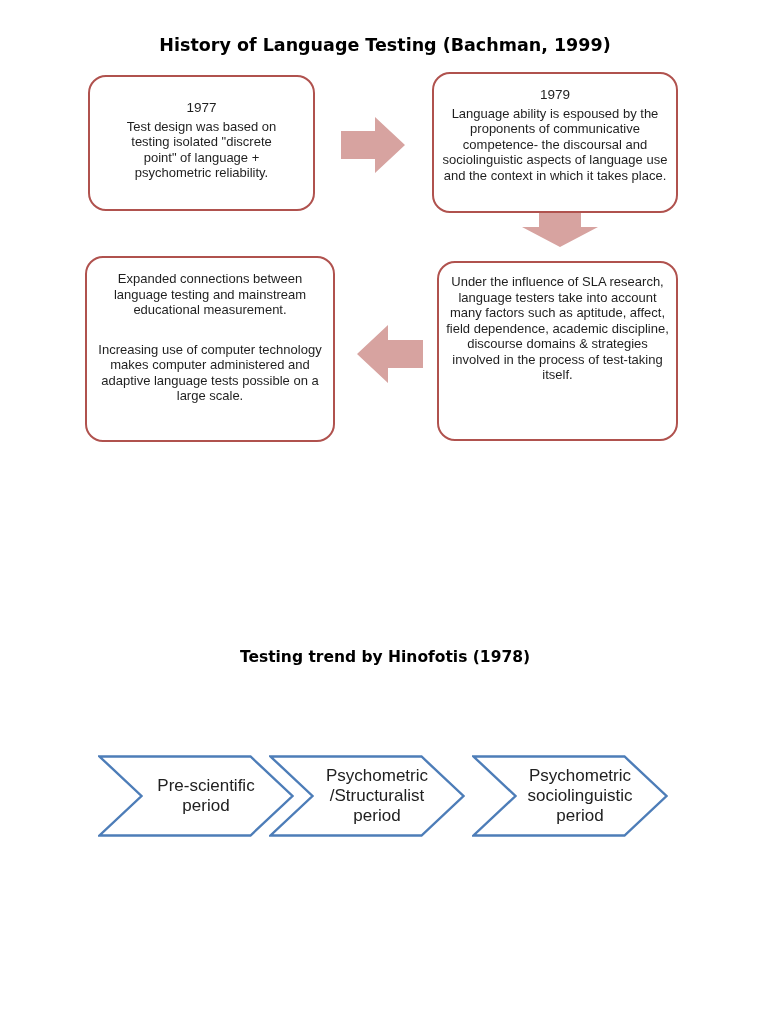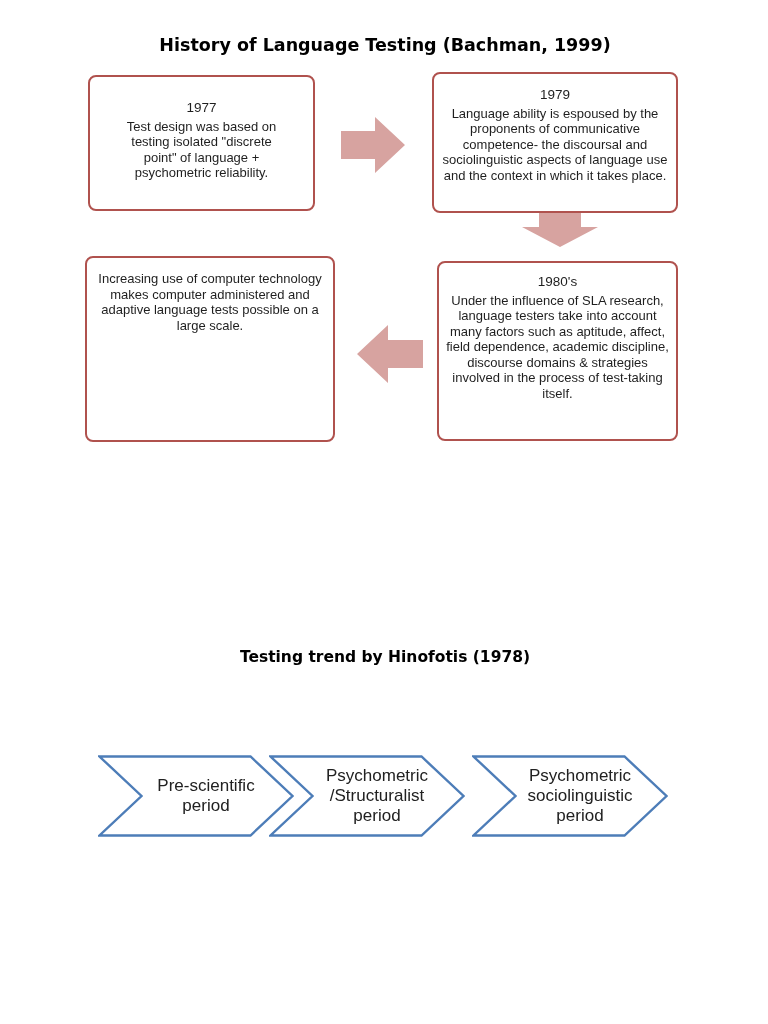--- a/index.html
+++ b/index.html
@@ -25,30 +25,30 @@
     color: #000000;
   }
   .title1 { top: 34px; font-size: 17.5px; }
   .title2 { top: 647px; font-size: 15.5px; }
 
   
   .box {
     position: absolute;
     box-sizing: border-box;
     border: 2px solid #b0524e;
-    border-radius: 8px;
+    border-radius: 18px;
     background: #ffffff;
     text-align: center;
     color: #1f1f1f;
     font-size: 13px;
     line-height: 15.5px;
   }
   .box-year { margin-bottom: 3px; font-size: 13.5px; }
   .box p { margin: 0; }
-  .box p + p { margin-top: 15px; }
+  .box p + p { margin-top: 24px; }
 
   .box-1977  { left: 88px;  top: 75px;  width: 227px; height: 136px; padding: 23px 24px 0; }
   .box-1979  { left: 432px; top: 72px;  width: 246px; height: 141px; padding: 13px 6px 0; }
   .box-1980s { left: 437px; top: 261px; width: 241px; height: 180px; padding: 11px 6px 0; }
   .box-1990s { left: 85px;  top: 256px; width: 250px; height: 186px; padding: 13px 6px 0; }
 
   
   .arrow { position: absolute; display: block; }
   .arrow-right { left: 341px; top: 117px; width: 64px; height: 56px; }
   .arrow-down  { left: 522px; top: 213px; width: 76px; height: 34px; }
@@ -97,29 +97,29 @@
   <div class="box box-1979">
     <div class="box-year">1979</div>
     <p>Language ability is espoused by the proponents of communicative competence- the discoursal and sociolinguistic aspects of language use and the context in which it takes place.</p>
   </div>
 
   <svg class="arrow arrow-down" viewBox="0 0 76 34" aria-hidden="true">
     <polygon points="17,0 59,0 59,14 76,14 38,34 0,14 17,14" fill="#d7a3a0"></polygon>
   </svg>
 
   <div class="box box-1980s">
-    <div class="box-year">1980's</div>
     <p>Under the influence of SLA research, language testers take into account many factors such as aptitude, affect, field dependence, academic discipline, discourse domains &amp; strategies involved in the process of test-taking itself.</p>
   </div>
 
   <svg class="arrow arrow-left" viewBox="0 0 66 58" aria-hidden="true">
     <polygon points="66,15 31,15 31,0 0,29 31,58 31,43 66,43" fill="#d7a3a0"></polygon>
   </svg>
 
   <div class="box box-1990s">
+    <p>Expanded connections between language testing and mainstream educational measurement.</p>
     <p>Increasing use of computer technology makes computer administered and adaptive language tests possible on a large scale.</p>
   </div>
 
   <h2 class="title2">Testing trend by Hinofotis (1978)</h2>
 
   <div class="chevron-row">
 
     <div class="chevron chev-0">
       <svg viewBox="0 0 196 82" aria-hidden="true">
         <polygon class="chev-shape" points="1.5,1.5 152.5,1.5 194.5,41 152.5,80.5 1.5,80.5 43.5,41" stroke="#4d7db8"></polygon>

